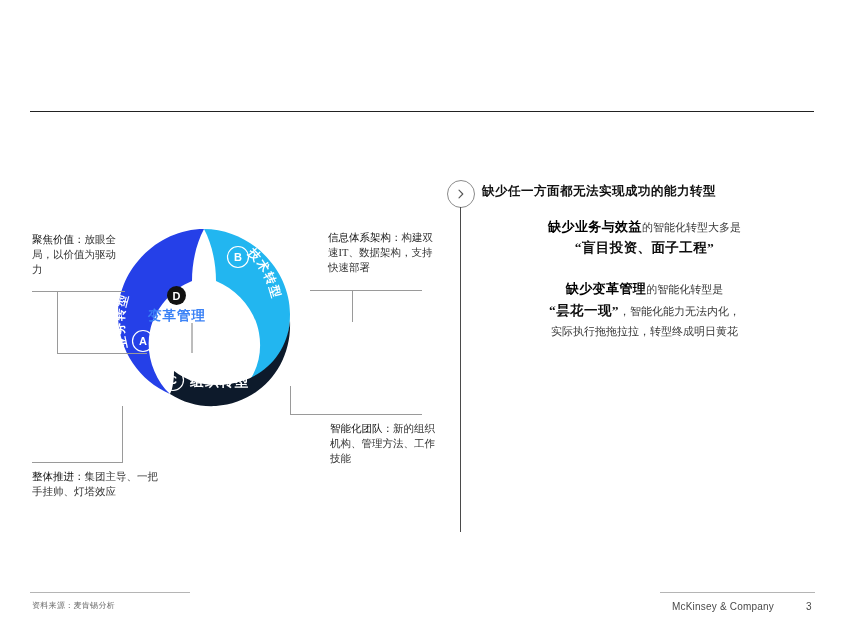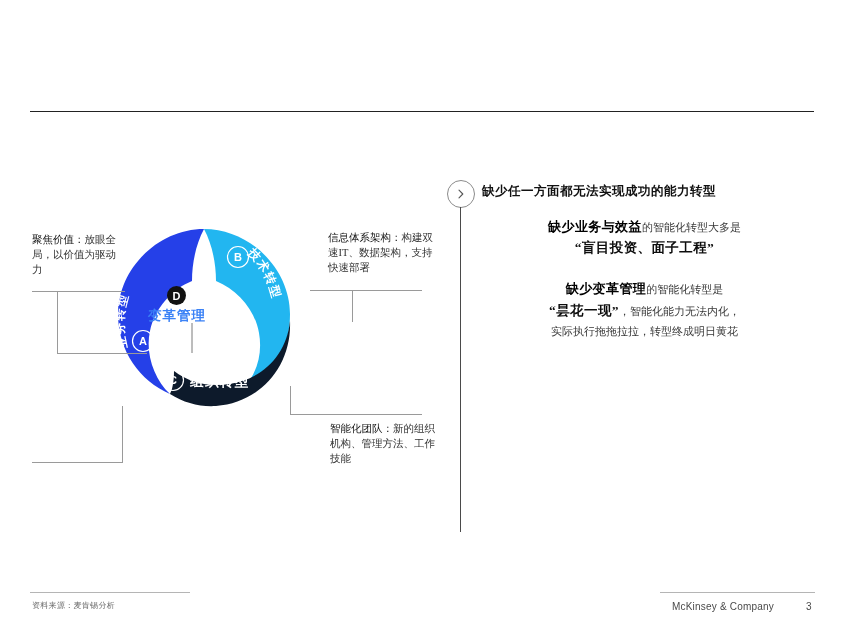--- a/index.html
+++ b/index.html
@@ -205,20 +205,23 @@
   </div>
 
   <div class="callout co-tr">
     <b>信息体系架构：</b><span>构建双速IT、数据架构，支持快速部署</span>
   </div>
 
   <div class="callout co-br">
     <b>智能化团队：</b><span>新的组织机构、管理方法、工作技能</span>
   </div>
 
+  <div class="callout co-bl">
+    <b>整体推进：</b><span>集团主导、一把手挂帅、灯塔效应</span>
+  </div>
 
   <div class="right-col">
 
     <div class="r-item">
       <span class="k">缺少业务与效益</span><span class="sm">的智能化转型大多是</span><br>
       <span class="q">“盲目投资、面子工程”</span>
     </div>
 
 
 

